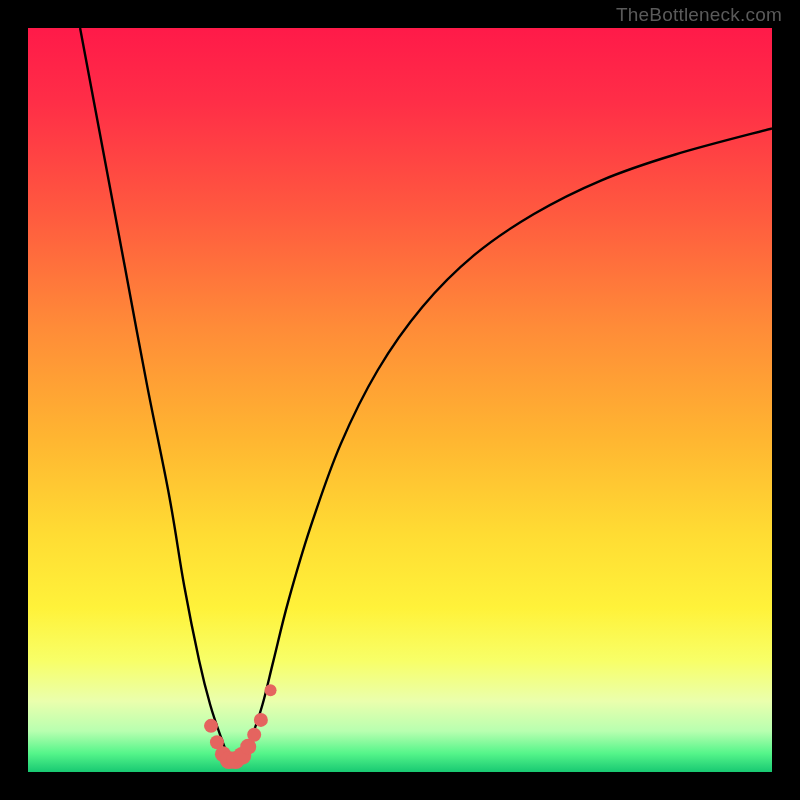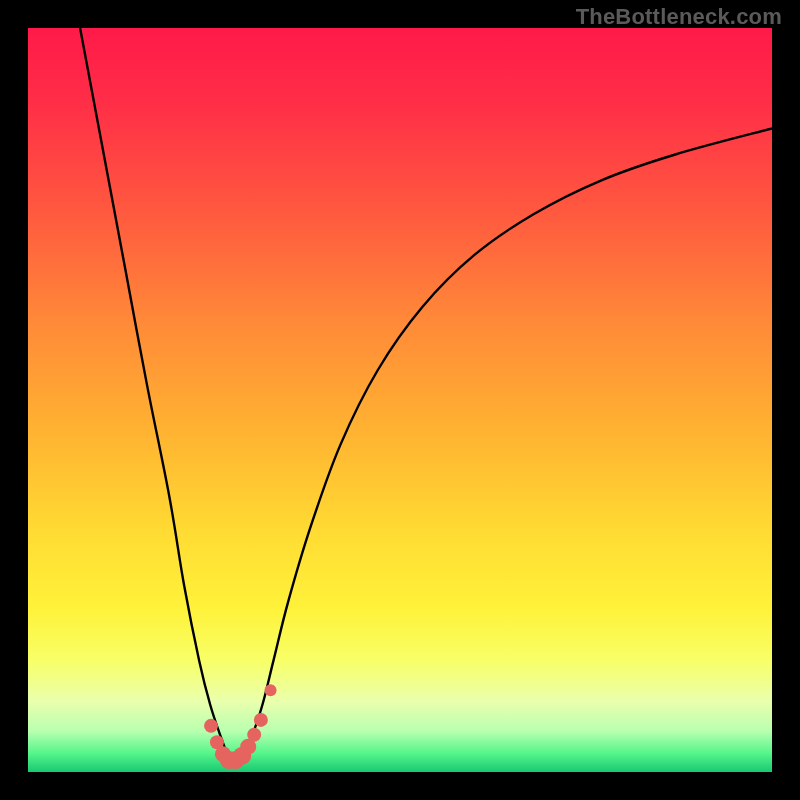--- a/index.html
+++ b/index.html
@@ -33,22 +33,22 @@
     position: absolute;
     inset: 0;
     width: 100%;
     height: 100%;
   }
   .watermark {
     position: absolute;
     top: 4px;
     right: 18px;
     color: #5a5a5a;
-    font-size: 22px;
-    font-weight: 700;
+    font-size: 19px;
+    font-weight: 400;
     letter-spacing: 0.2px;
     user-select: none;
   }
 </style>
 </head>
 <body>
 
 <div class="frame">
 
   <div class="plot-area">

